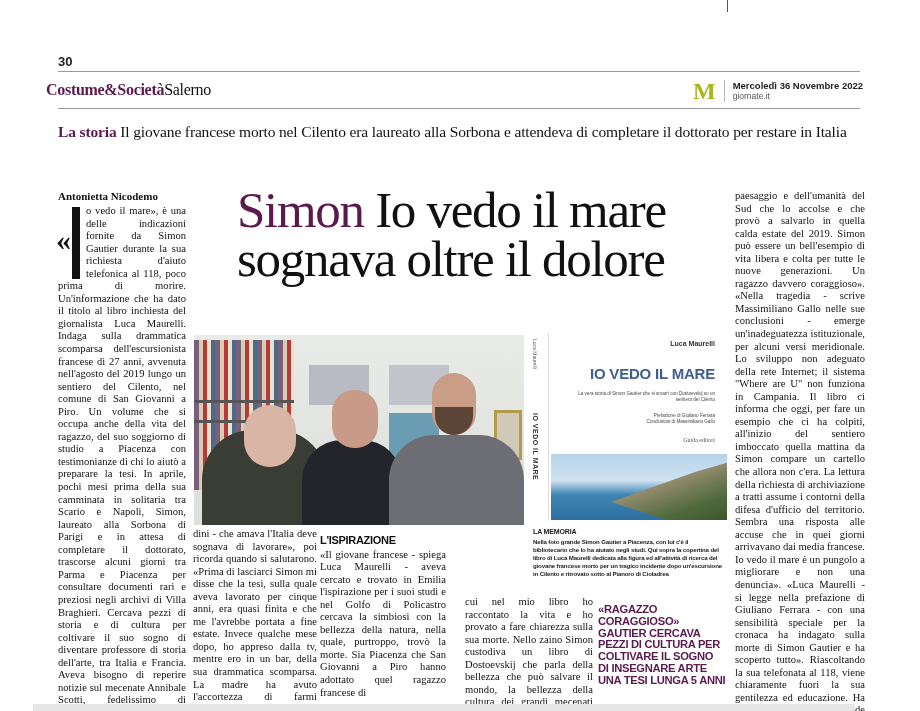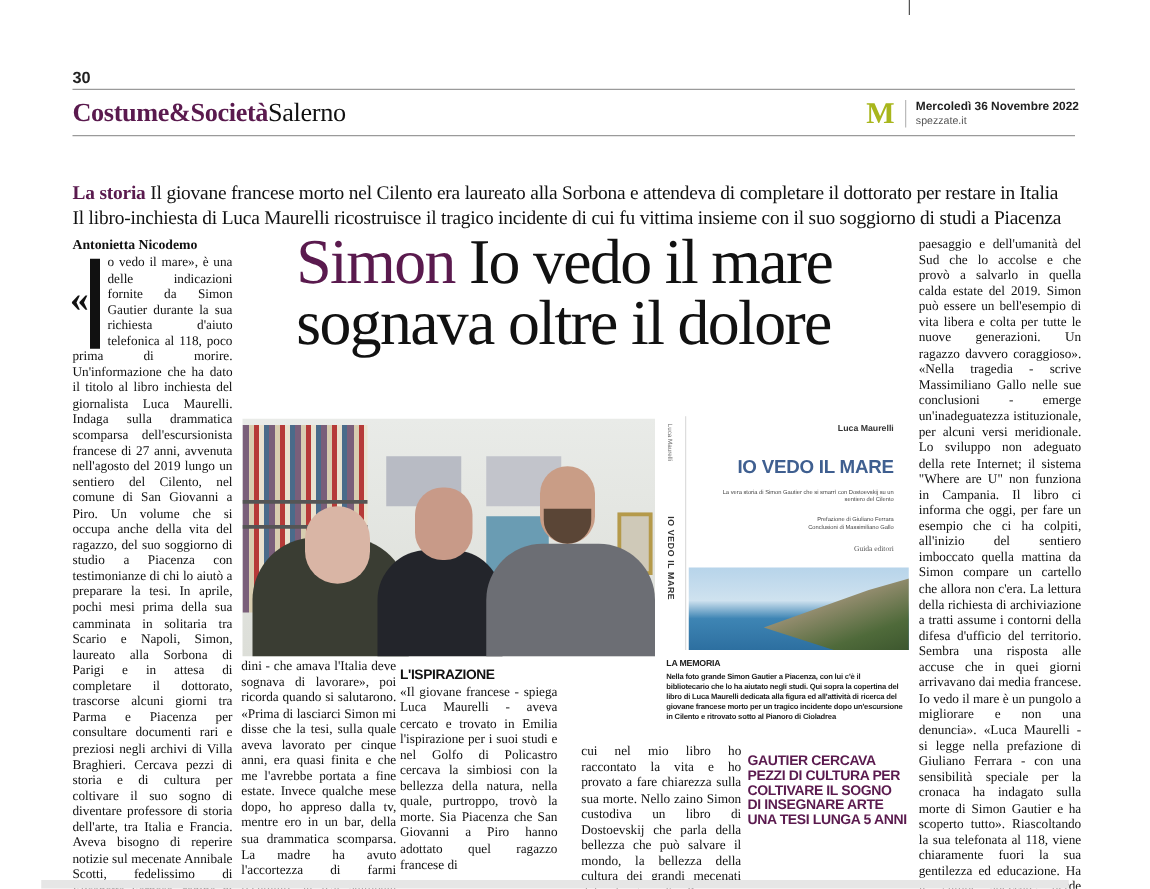--- a/index.html
+++ b/index.html
@@ -5,32 +5,32 @@
   * { box-sizing: border-box; margin: 0; padding: 0; }
   html, body { width: 920px; height: 711px; background: #ffffff; overflow: hidden; }
   body { position: relative; font-family: "Liberation Serif", serif; color: #111; }
 
   .topmark { position: absolute; left: 727px; top: 0; width: 1px; height: 12px; background: #555; }
 
   .pagenum { position: absolute; left: 58px; top: 54px; font-family: "Liberation Sans", sans-serif; font-weight: bold; font-size: 13px; color: #222; text-align: right; }
   .rule1 { position: absolute; left: 58px; top: 71px; width: 802px; height: 1px; background: #9a9a9a; }
   .rule2 { position: absolute; left: 58px; top: 108px; width: 802px; height: 1px; background: #9a9a9a; }
 
-  .section { position: absolute; left: 58px; top: 76px; font-size: 21px; line-height: 28px; white-space: nowrap; }
+  .section { position: absolute; left: 46px; top: 76px; font-size: 16px; line-height: 28px; white-space: nowrap; }
   .section .brand { color: #5a1a4e; font-weight: bold; letter-spacing: -0.3px; }
   .section .city { color: #111; letter-spacing: -0.3px; }
 
   .masthead { position: absolute; left: 693px; top: 79px; height: 24px; display: flex; align-items: center; }
   .masthead .logo { font-family: "Liberation Serif", serif; font-weight: bold; font-size: 24px; color: #a8b61c; line-height: 24px; }
   .masthead .vbar { width: 1px; height: 22px; background: #bbb; margin: 0 8px; }
   .masthead .dateblk { font-family: "Liberation Sans", sans-serif; line-height: 11px; }
   .masthead .date { font-size: 9.5px; font-weight: bold; color: #222; }
   .masthead .site { font-size: 8.5px; color: #555; }
 
-  .kicker { position: absolute; left: 58px; top: 122px; width: 820px; font-size: 15.5px; line-height: 20px; white-space: nowrap; letter-spacing: -0.15px; margin-top: 23px; }
+  .kicker { position: absolute; left: 58px; top: 122px; width: 820px; font-size: 15.5px; line-height: 20px; white-space: nowrap; letter-spacing: -0.15px; }
   .kicker .tag { color: #5a1a4e; font-weight: bold; }
 
   .col { position: absolute; font-size: 10.6px; line-height: 12.55px; text-align: justify; hyphens: auto; color: #111; }
   .byline { position: absolute; left: 58px; top: 190px; font-weight: bold; font-size: 11px; color: #111; }
   .col1 { left: 58px; top: 205px; width: 128px; }
   .dropcap-wrap { float: left; width: 22px; height: 72px; position: relative; margin-right: 6px; margin-top: 2px; }
   .dropcap-wrap .q { position: absolute; left: -2px; top: 18px; font-size: 30px; font-weight: bold; line-height: 30px; }
   .dropcap-wrap .bar { position: absolute; right: 0; top: 0; width: 8px; height: 72px; background: #111; }
 
   .subhead { font-family: "Liberation Sans", sans-serif; font-weight: bold; font-size: 11px; letter-spacing: -0.3px; text-transform: uppercase; margin: 6px 0 2px; color: #111; text-align: left; }
@@ -87,28 +87,27 @@
 
 <div class="section">
   <span class="brand">Costume&amp;Società</span><span class="city">Salerno</span>
 </div>
 
 <div class="masthead">
   <span class="logo">M</span>
   <span class="vbar"></span>
   <div class="dateblk">
     <div class="date">Mercoledì 36 Novembre 2022</div>
-    <div class="site">spezzate.it</div>
+    <div class="site">giornate.it</div>
   </div>
 </div>
 <div class="rule2"></div>
 
 <div class="kicker">
   <div><span class="tag">La storia</span> <span>Il giovane francese morto nel Cilento era laureato alla Sorbona e attendeva di completare il dottorato per restare in Italia</span></div>
-  <div>Il libro-inchiesta di Luca Maurelli ricostruisce il tragico incidente di cui fu vittima insieme con il suo soggiorno di studi a Piacenza</div>
 </div>
 
 <div class="byline">Antonietta Nicodemo</div>
 
 <div class="col col1">
   <div class="dropcap-wrap">
     <span class="q">«</span>
     <span class="bar"></span>
   </div>
   <p>o vedo il mare», è una delle indicazioni fornite da Simon Gautier durante la sua richiesta d'aiuto telefonica al 118, poco prima di morire. Un'informazione che ha dato il titolo al libro inchiesta del giornalista Luca Maurelli. Indaga sulla drammatica scomparsa dell'escursionista francese di 27 anni, avvenuta nell'agosto del 2019 lungo un sentiero del Cilento, nel comune di San Giovanni a Piro. Un volume che si occupa anche della vita del ragazzo, del suo soggiorno di studio a Piacenza con testimonianze di chi lo aiutò a preparare la tesi. In aprile, pochi mesi prima della sua camminata in solitaria tra Scario e Napoli, Simon, laureato alla Sorbona di Parigi e in attesa di completare il dottorato, trascorse alcuni giorni tra Parma e Piacenza per consultare documenti rari e preziosi negli archivi di Villa Braghieri. Cercava pezzi di storia e di cultura per coltivare il suo sogno di diventare professore di storia dell'arte, tra Italia e Francia. Aveva bisogno di reperire notizie sul mecenate Annibale Scotti, fedelissimo di Elisabetta Farnese, regina di Spagna, nata a Parma. Di stanza nelle ville piacentine prima di spostarsi a Madrid.</p>
@@ -165,20 +164,21 @@
 <div class="col col3">
   <div class="subhead">L'ISPIRAZIONE</div>
   <p>«Il giovane francese - spiega Luca Maurelli - aveva cercato e trovato in Emilia l'ispirazione per i suoi studi e nel Golfo di Policastro cercava la simbiosi con la bellezza della natura, nella quale, purtroppo, trovò la morte. Sia Piacenza che San Giovanni a Piro hanno adottato quel ragazzo francese di</p>
 </div>
 
 <div class="col col4">
   <p>cui nel mio libro ho raccontato la vita e ho provato a fare chiarezza sulla sua morte. Nello zaino Simon custodiva un libro di Dostoevskij che parla della bellezza che può salvare il mondo, la bellezza della cultura dei grandi mecenati del ducato di Parma e Piacenza oggetto della sua tesi per la Sorbona, ma anche la bellezza del</p>
 </div>
 
 <div class="pull">
+  <div>«Ragazzo coraggioso»</div>
   <div>Gautier cercava</div>
   <div>pezzi di cultura per</div>
   <div>coltivare il sogno</div>
   <div>di insegnare arte</div>
   <div>una tesi lunga 5 anni</div>
 </div>
 
 <div class="col col5">
   <p>paesaggio e dell'umanità del Sud che lo accolse e che provò a salvarlo in quella calda estate del 2019. Simon può essere un bell'esempio di vita libera e colta per tutte le nuove generazioni. Un ragazzo davvero coraggioso». «Nella tragedia - scrive Massimiliano Gallo nelle sue conclusioni - emerge un'inadeguatezza istituzionale, per alcuni versi meridionale. Lo sviluppo non adeguato della rete Internet; il sistema "Where are U" non funziona in Campania. Il libro ci informa che oggi, per fare un esempio che ci ha colpiti, all'inizio del sentiero imboccato quella mattina da Simon compare un cartello che allora non c'era. La lettura della richiesta di archiviazione a tratti assume i contorni della difesa d'ufficio del territorio. Sembra una risposta alle accuse che in quei giorni arrivavano dai media francese. Io vedo il mare è un pungolo a migliorare e non una denuncia». «Luca Maurelli - si legge nella prefazione di Giuliano Ferrara - con una sensibilità speciale per la cronaca ha indagato sulla morte di Simon Gautier e ha scoperto tutto». Riascoltando la sua telefonata al 118, viene chiaramente fuori la sua gentilezza ed educazione. Ha le gambe spezzate, perde sangue ed è confuso eppure non perde la pazienza e si scusa più volte mentre l'operatrice dall'altra parte del telefono non riesce a trarre indizi utili per le ricerche. Dopo circa venti minuti da quella telefonata Simon morì e nove giorni dopo fu ritrovato il suo corpo senza vita, in un dirupo poco distante dal Pianoro di Cioladrea, di fronte al mare del Golfo di Policastro. L'ultima bellezza che hanno visto i suoi occhi prima di chiudersi per sempre. Un triste epilogo per un viaggiatore, curioso e colto, come Simon.</p>
 </div>

